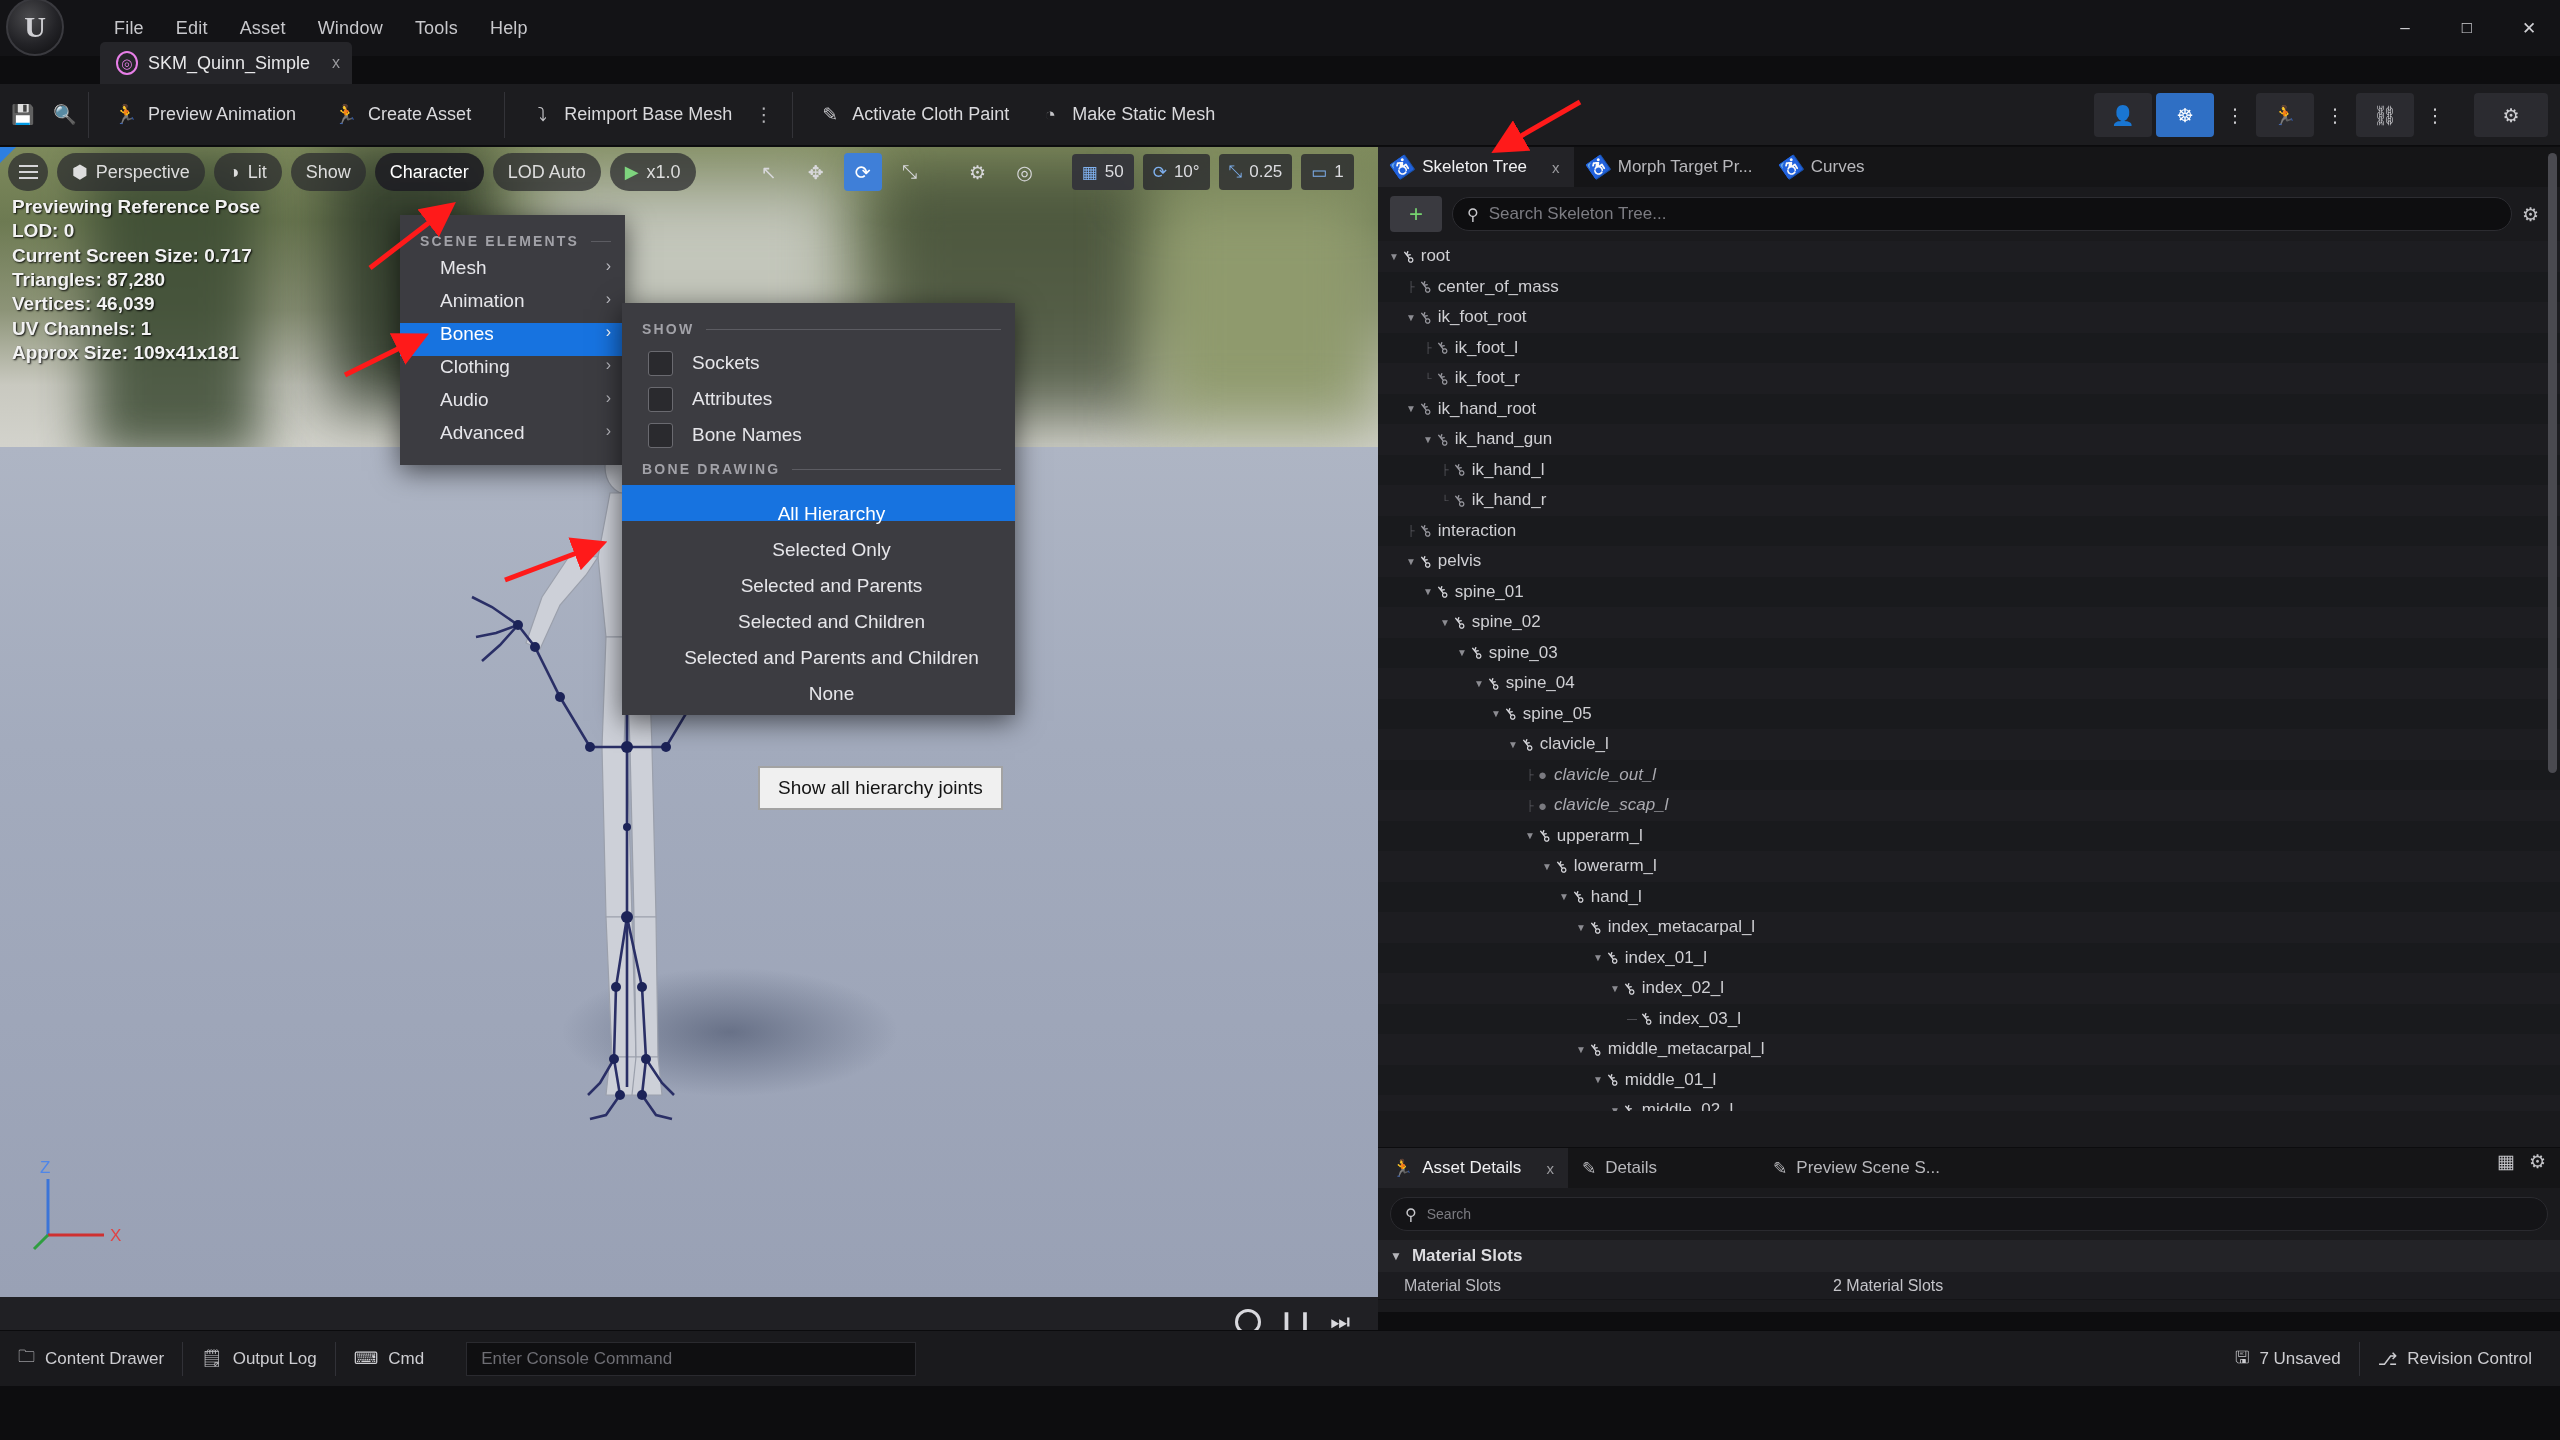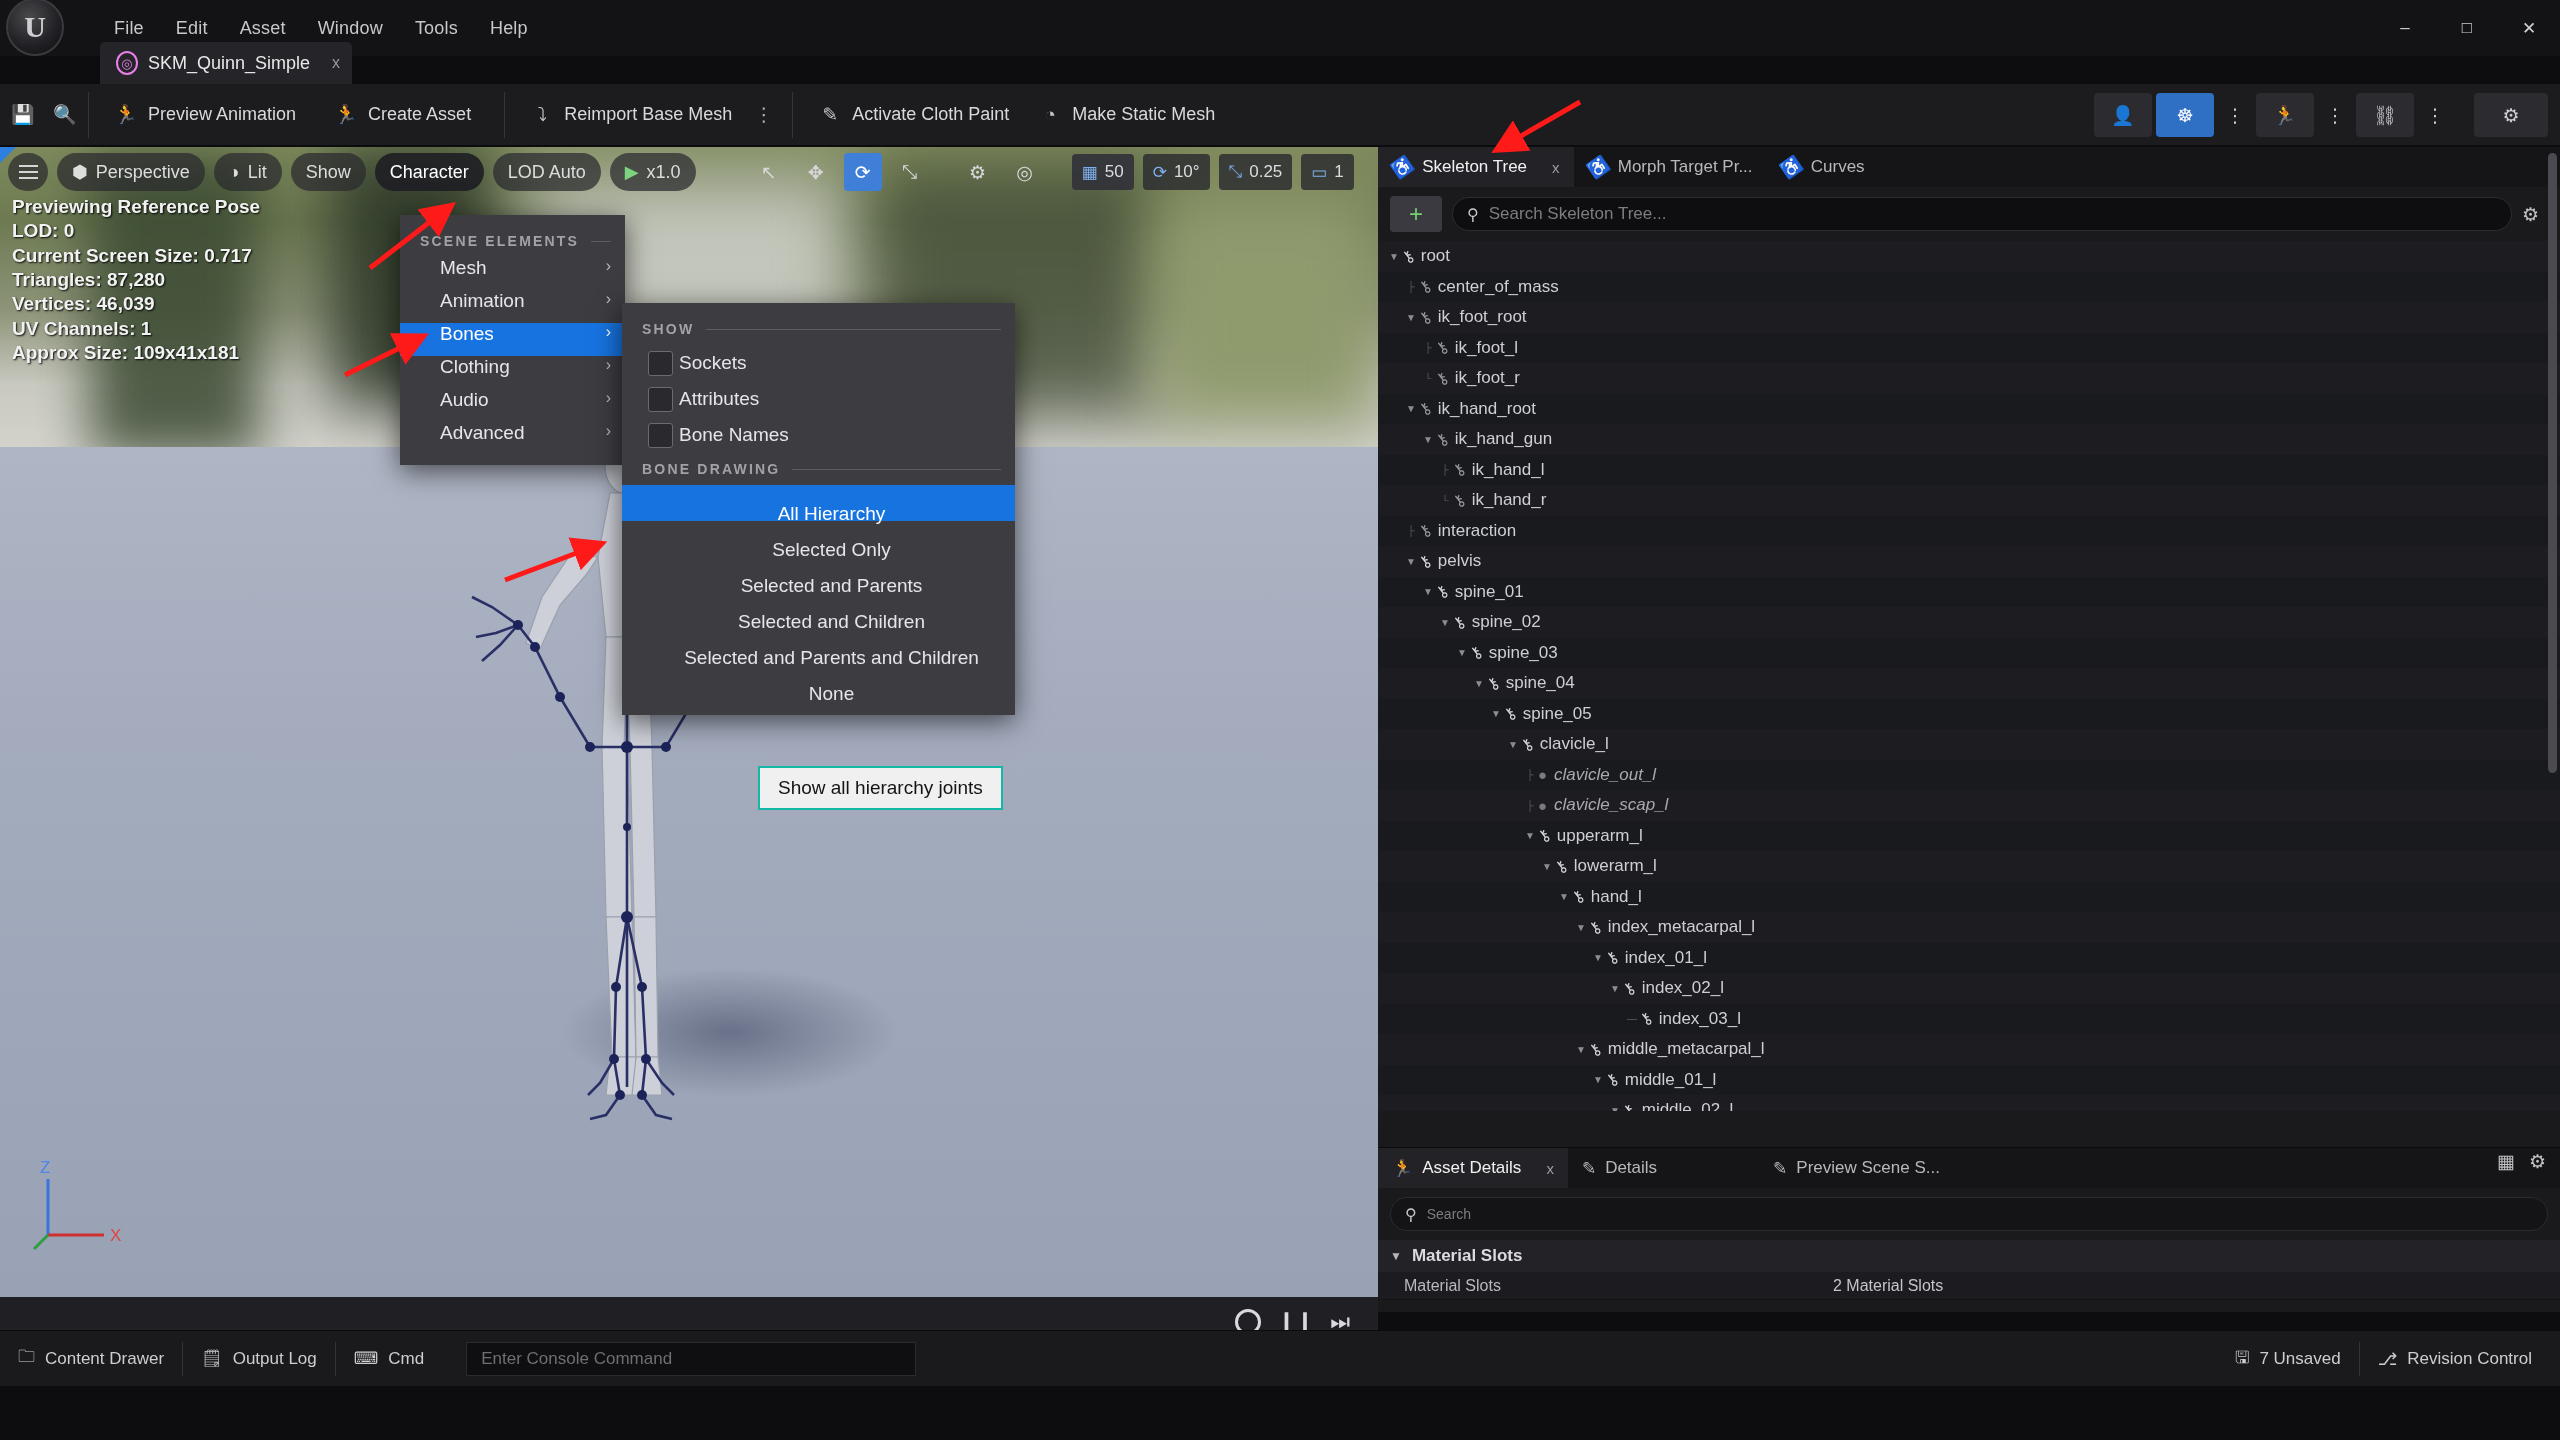--- a/index.html
+++ b/index.html
@@ -259,38 +259,38 @@
   }
   .menu-item .chev { margin-left:auto; color:#b9b9bf; font-size: 16px; }
   .menu-item.hl { background: #1773e0; color:#fff; }
   .menu-item.hl .chev { color:#fff; }
 
   .submenu {
     position: absolute; left: 622px; top: 303px; width: 393px;
     background: #3c3c41; z-index: 201; padding: 6px 0 14px 0;
     box-shadow: 0 6px 26px rgba(0,0,0,.6);
   }
-  .chk-row { height: 36px; display:flex; align-items:center; padding-left: 26px; gap: 6px; font-size: 19px; color:#e6e6ea; }
+  .chk-row { height: 36px; display:flex; align-items:center; padding-left: 26px; gap: 19px; font-size: 19px; color:#e6e6ea; }
   .chkbox { width: 25px; height: 25px; background:#2a2a2e; border: 1px solid #6a6a70; border-radius:3px; }
   .bd-row { display:flex; align-items:center; padding: 8px 22px 8px 44px; gap: 14px; }
   .bd-row .lab { font-size: 19px; color:#e6e6ea; }
   .bd-input {
     flex:1; height: 34px; background: #0a0a0c; border: 1px solid #5a5a60; border-radius:3px;
     display:flex; align-items:center; padding-left: 12px; font-size: 19px; color: #e9e9ed;
     position: relative;
   }
   .bd-input::before { content:''; position:absolute; left:0; top:0; bottom:0; width:6px; background:#3a3a40; }
   .radio-row { height: 36px; display:flex; align-items:center; padding-left: 26px; gap: 18px; font-size: 19px; color:#e6e6ea;flex-direction:column; }
   .radio-row.hl { background:#1773e0; color:#fff; }
   .rdot { width: 13px; height: 13px; border-radius:50%; background:#0c0c0e; margin-left:6px; }
   .radio-row.hl .rdot { background:#fff; }
 
   .tooltip {
     position: absolute; left: 758px; top: 766px; z-index: 220;
-    background: #f0f0f0; border: 2px solid #14b8a6; padding: 9px 18px;
+    background: #f0f0f0; border: 2px solid #a3a3a3; padding: 9px 18px;
     font-size: 19px; color: #141414;
   }
 
   
   .arrow-svg { position:absolute; left:0; top:0; width:2560px; height:1440px; pointer-events:none; z-index: 300; }
 </style>
 </head>
 <body>
 
 <div class="app">

